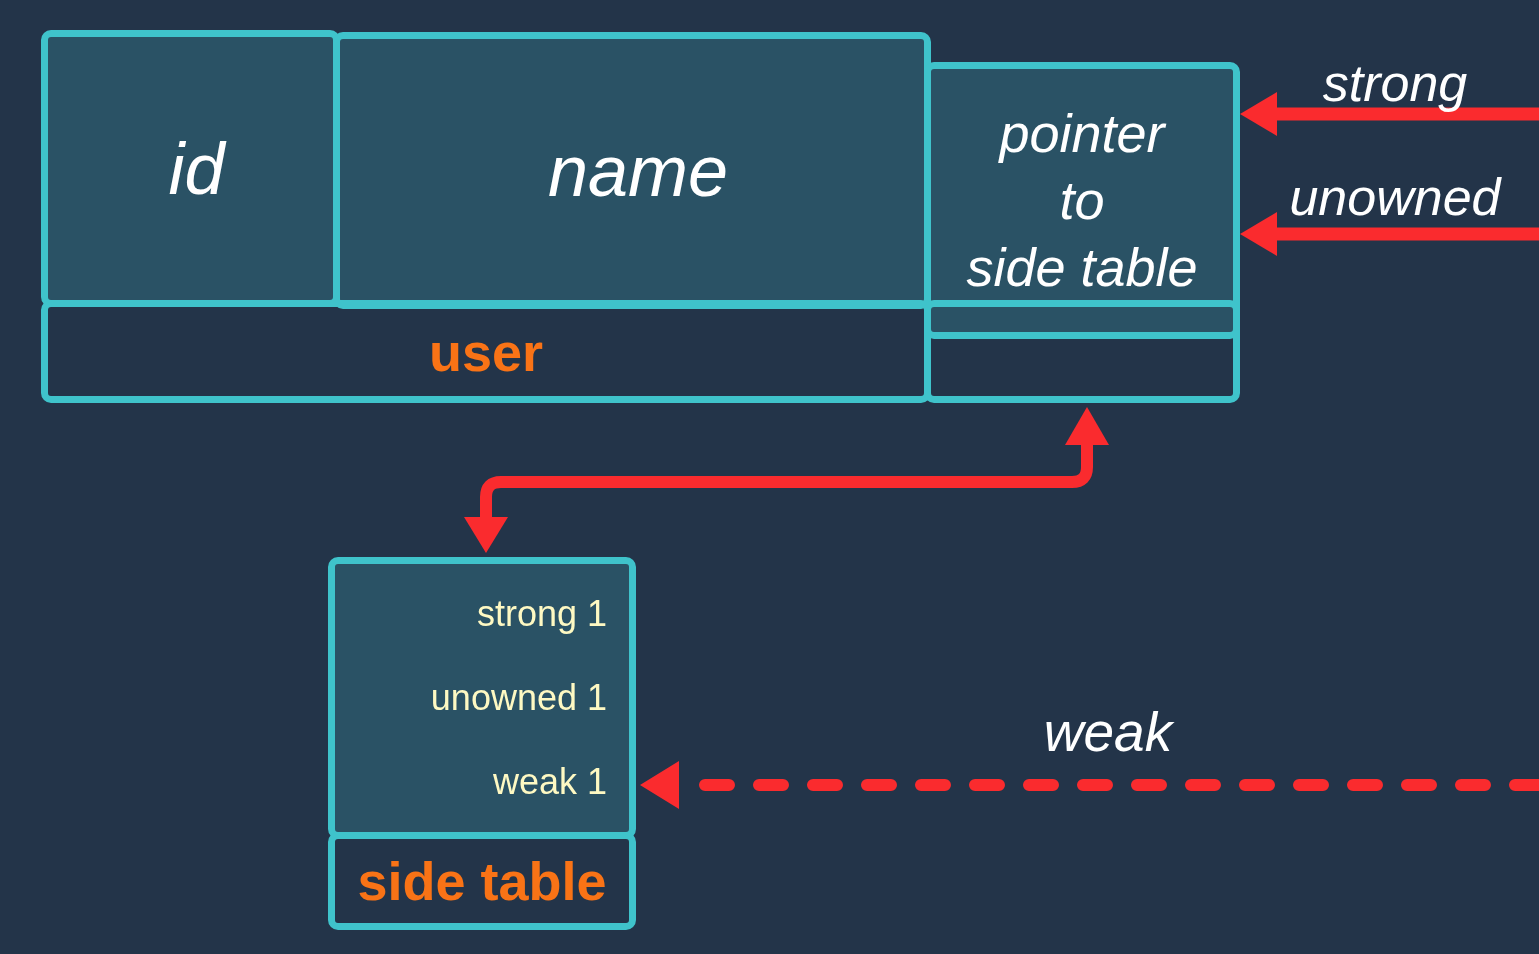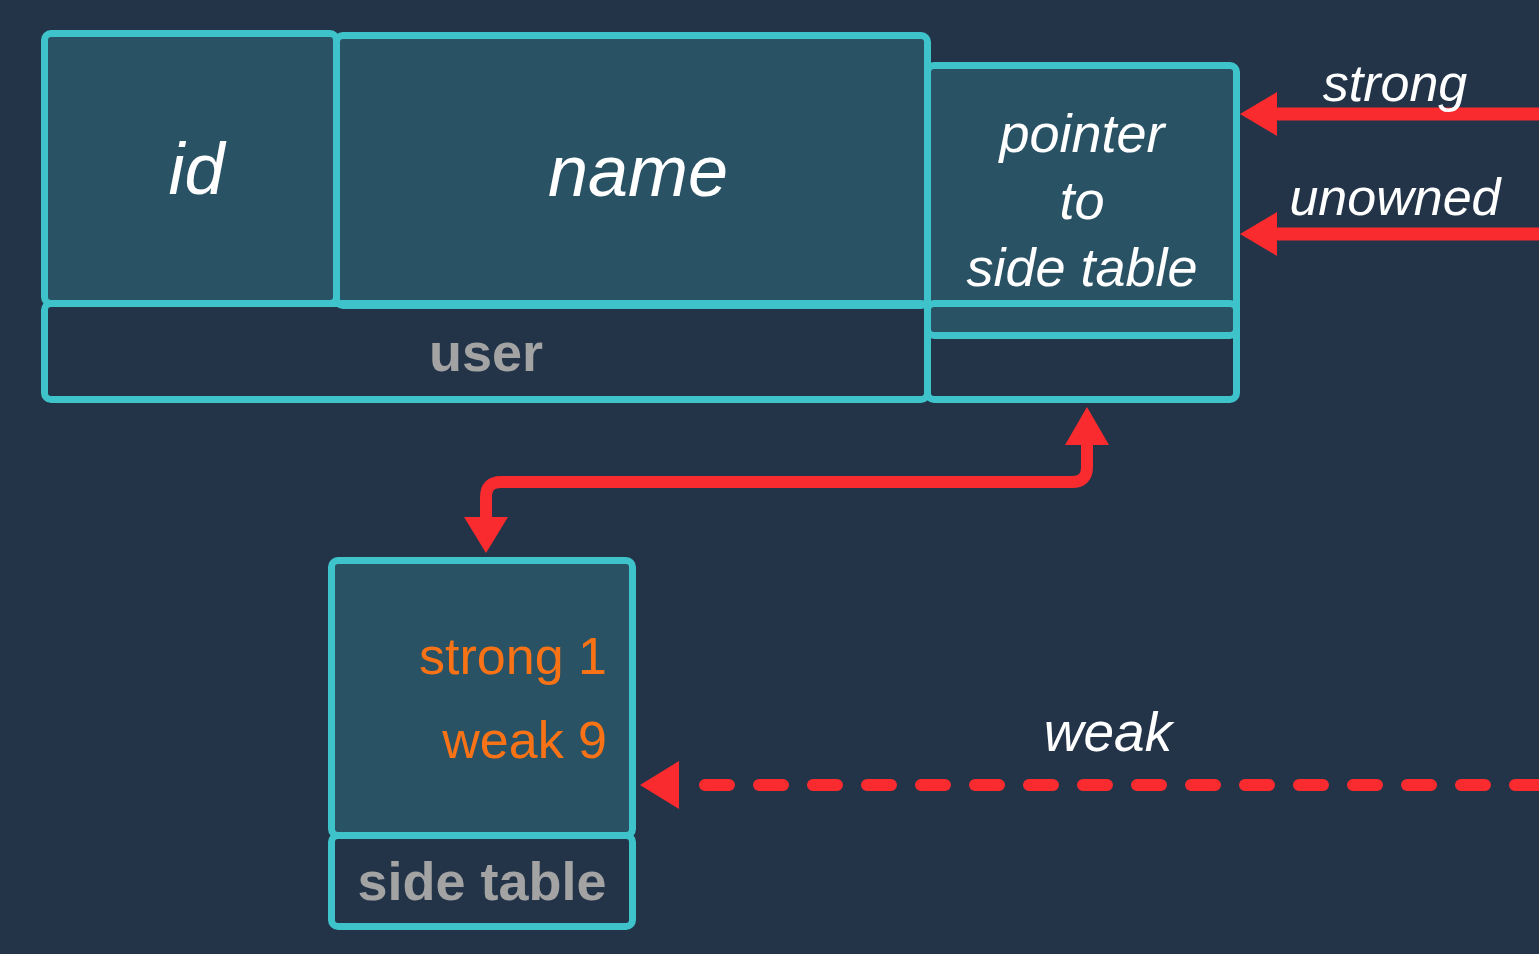--- a/index.html
+++ b/index.html
@@ -34,40 +34,40 @@
   }
   .big-field   { font-size: 72px; margin-left: 12px; }
   .multi-field {
     font-size: 54px;
     line-height: 67px;
     white-space: pre-line;
   }
   .caption {
     font-weight: bold;
     font-size: 54px;
-    color: #a3a3a3;
+    color: #f97316;
     text-align: center;
   }
   .side-rows {
     position: absolute;
     box-sizing: border-box;
     left: 328px;
     top: 564px;
     width: 301px;
     height: 268px;
     display: flex;
     flex-direction: column;
     justify-content: center;
     align-items: flex-end;
     padding-right: 22px;
   }
   .side-row {
-    font-size: 52px;
+    font-size: 36px;
     line-height: 84px;
-    color: #f97316;
+    color: #fef9c3;
     white-space: nowrap;
   }
   .arrow-label {
     position: absolute;
     font-style: italic;
     color: #ffffff;
     text-align: center;
   }
   #strong-label  { left: 1245px; top:  53px; width: 300px; font-size: 52px; }
   #unowned-label { left: 1245px; top: 167px; width: 300px; font-size: 52px; }
@@ -102,21 +102,22 @@
   <div class="cell hollow" style="left:41px; top:300px; width:890px; height:103px;">
     <span class="caption">user</span>
   </div>
 
   <div class="cell hollow" style="left:924px; top:300px; width:316px; height:103px;"></div>
 
   <div class="cell filled" style="left:328px; top:557px; width:308px; height:282px;"></div>
 
   <div class="side-rows">
     <div class="side-row">strong 1</div>
-    <div class="side-row">weak 9</div>
+    <div class="side-row">unowned 1</div>
+    <div class="side-row">weak 1</div>
   </div>
 
   <div class="cell hollow" style="left:328px; top:832px; width:308px; height:98px;">
     <span class="caption">side table</span>
   </div>
 
   <svg id="arrow-layer" viewBox="0 0 1539 954">
     <g stroke="#FA2B2E" fill="#FA2B2E">
 
       <line x1="1539" y1="114" x2="1274" y2="114" stroke-width="13"></line>

